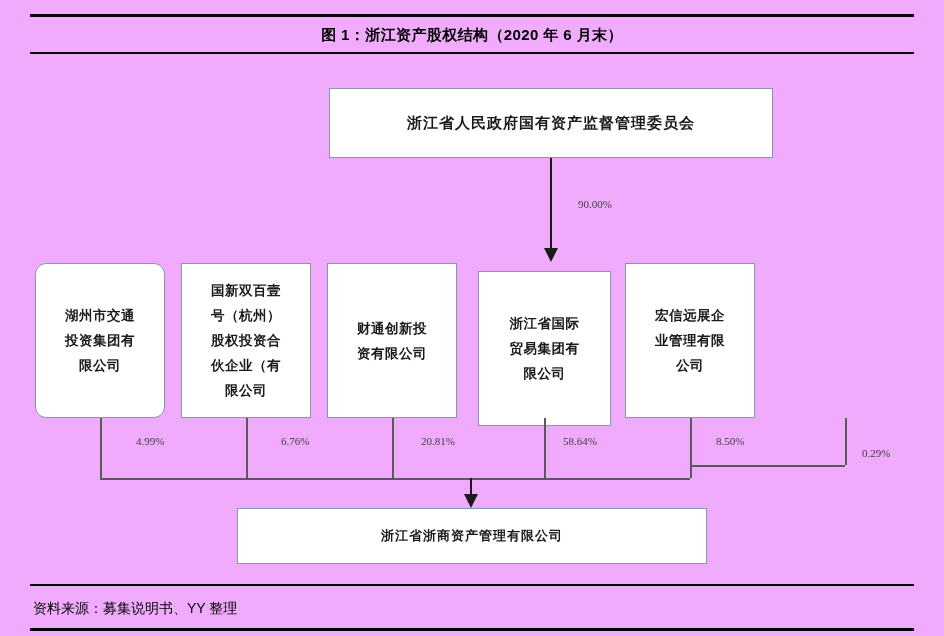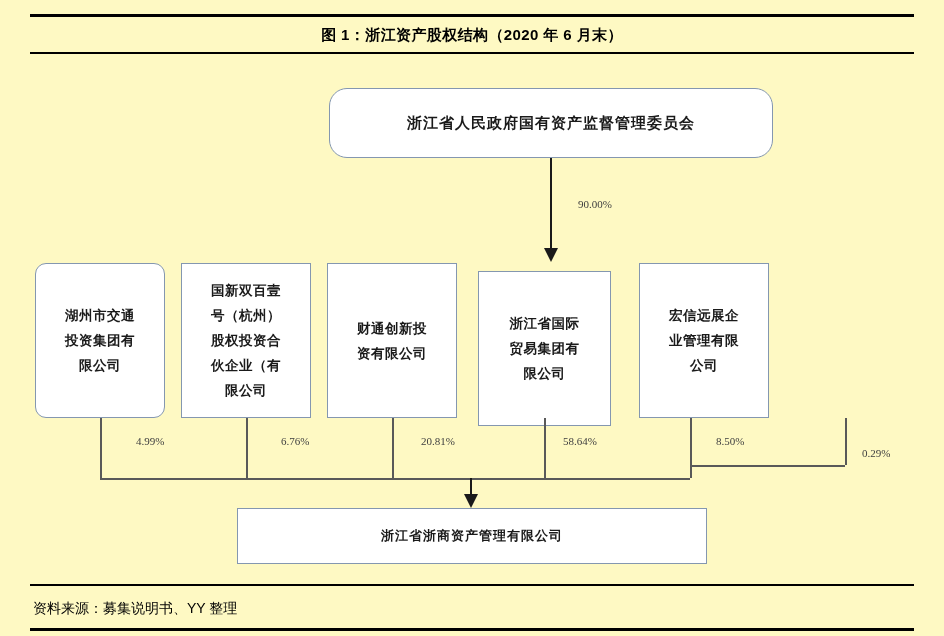--- a/index.html
+++ b/index.html
@@ -9,21 +9,21 @@
   }
   body {
     font-family: "Liberation Sans", "DejaVu Sans", sans-serif;
     color: #000000;
   }
   #page {
     position: relative;
     width: 944px;
     height: 636px;
     overflow: hidden;
-    background: #fef9c3;
+    background: #f0abfc;
   }
 
   
   .rule {
     position: absolute;
     left: 30px;
     width: 884px;
     background: #000000;
   }
   .rule-top    { top: 14px;  height: 3px; }
@@ -69,41 +69,40 @@
   }
   .node span {
     display: block;
     padding: 0 6px;
   }
 
   #node-sasac {
     left: 329px; top: 88px; width: 444px; height: 70px;
     font-size: 15px;
     letter-spacing: 1px;
-    border-radius: 18px;
   }
   #node-target {
     left: 237px; top: 508px; width: 470px; height: 56px;
     font-size: 13px;
     letter-spacing: 1px;
   }
 
   .shareholder {
     top: 263px;
     height: 155px;
     width: 130px;
     font-size: 13.5px;
     line-height: 25px;
     letter-spacing: 0.5px;
   }
   #node-sh-0 { left: 35px; border-radius: 11px;  }
   #node-sh-1 { left: 181px; }
   #node-sh-2 { left: 327px; }
   #node-sh-3 { left: 478px; width: 133px; margin-top: 8px; }
-  #node-sh-4 { left: 639px; }
+  #node-sh-4 { left: 625px; }
   #node-sh-5 { left: 771px; }
 
   
   .line-v, .line-h {
     position: absolute;
     background: #595959;
   }
   .line-v { width: 1.6px; }
   .line-h { height: 1.6px; }
 

